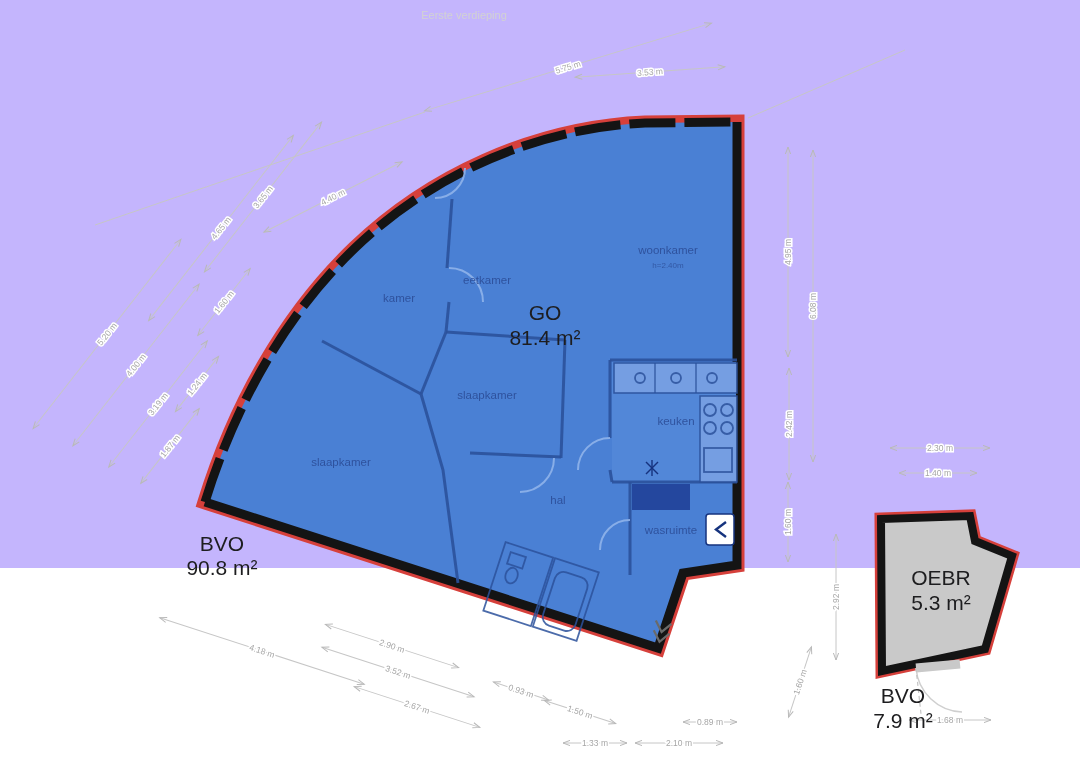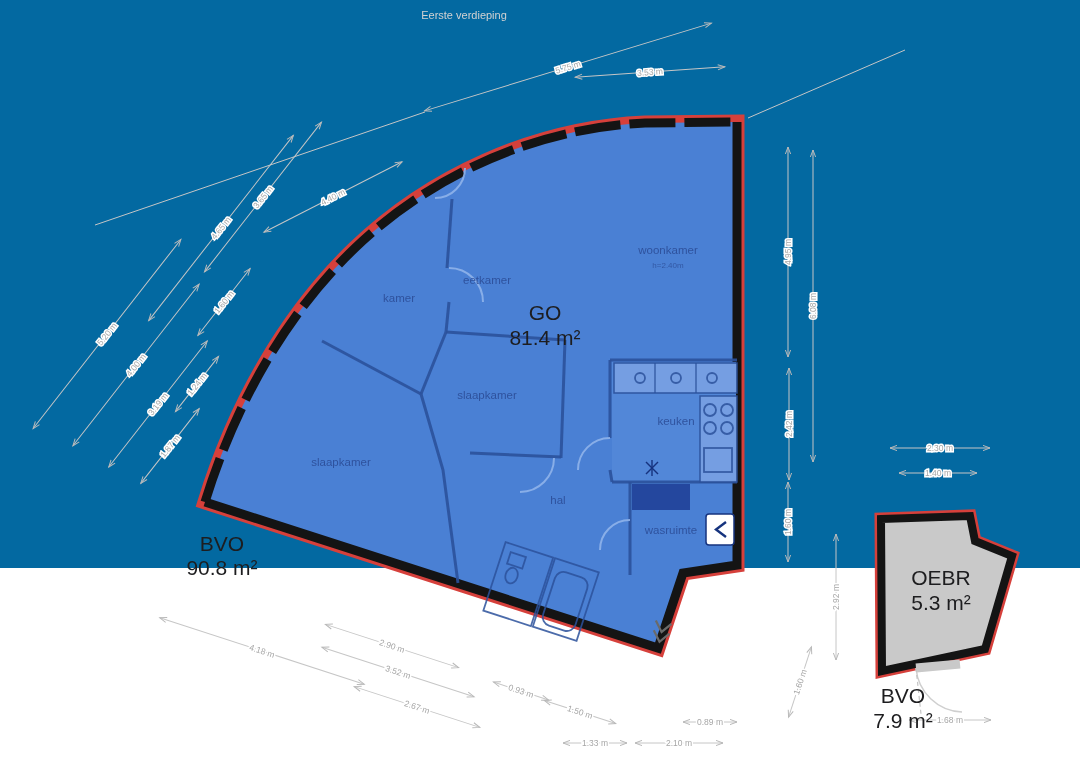--- a/index.html
+++ b/index.html
@@ -1,16 +1,16 @@
 <!DOCTYPE html>
 <html><head>
 <meta charset="utf-8">
 <style>
   html,body{margin:0;padding:0;background:#ffffff;width:1080px;height:764px;overflow:hidden;}
-  #stage{position:relative;width:1080px;height:568px;background:#0369a1;}
+  #stage{position:relative;width:1080px;height:568px;background:#c4b5fd;}
   svg{display:block;font-family:"Liberation Sans",sans-serif;}
   .dim-line{stroke:#c6c6c6;stroke-width:1;fill:none;}
   .dim-arrow{stroke:#b9b9b9;stroke-width:1;fill:none;}
   .dim-text{font-size:8.5px;fill:#a6a6a6;text-anchor:middle;
             paint-order:stroke;stroke:#ffffff;stroke-width:3px;}
   .room-label{font-size:11.5px;fill:#2a4a94;opacity:.85;text-anchor:middle;}
   .room-sub{font-size:8px;fill:#2a4a94;opacity:.75;text-anchor:middle;}
   .area-label{font-size:21px;fill:#1d1d1f;text-anchor:middle;}
   .title-label{font-size:11px;fill:#d2d2d2;text-anchor:middle;}
   .iwall{stroke:#2b519b;stroke-width:3;fill:none;opacity:.9;}

